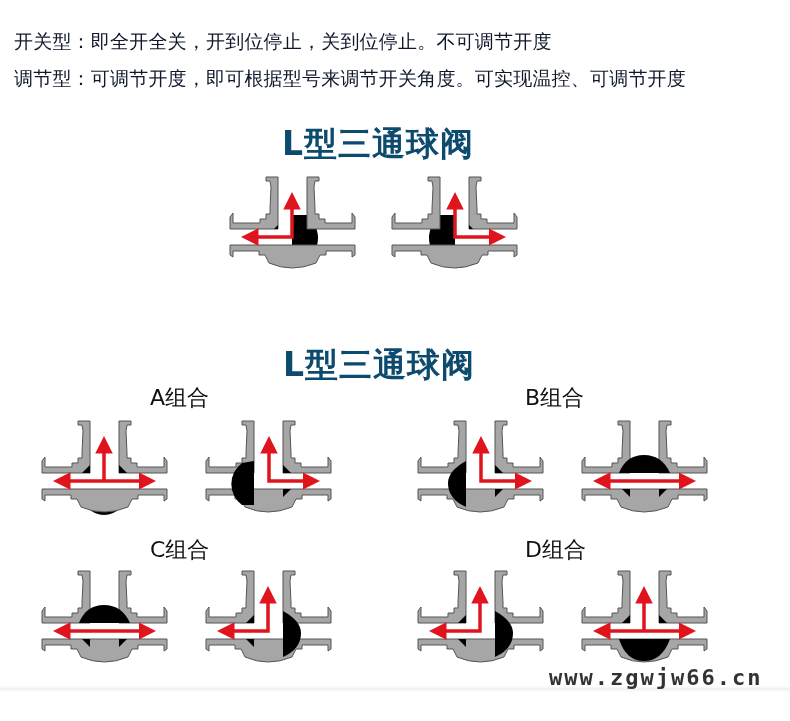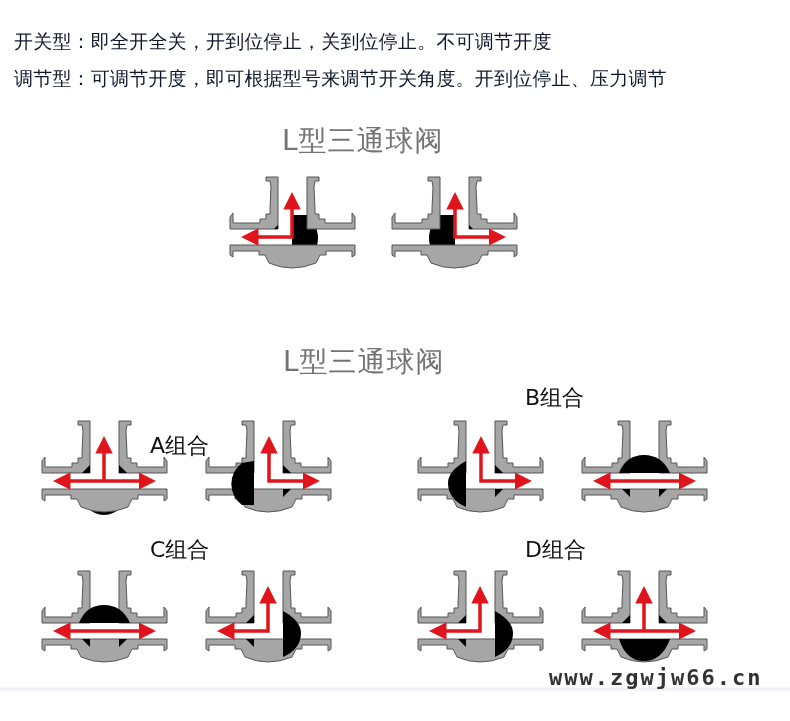--- a/index.html
+++ b/index.html
@@ -1,21 +1,21 @@
 <!DOCTYPE html>
 <html><head>
 <meta charset="utf-8">
 <style>
   html, body { margin: 0; padding: 0; background: #ffffff; }
   body { width: 790px; height: 721px; position: relative; overflow: hidden;
          font-family: "DejaVu Sans", "Liberation Sans", sans-serif; color: #1a1a1a; }
   .line { position: absolute; left: 14px; font-size: 19px; letter-spacing: 0.2px; white-space: nowrap; color: #0f172a; }
   .line1 { top: 29px; }
   .line2 { top: 66px; }
-  .title { position: absolute; font-size: 28px; white-space: nowrap; color: #737373; letter-spacing: 1px; }
+  .title { position: absolute; font-size: 33px; white-space: nowrap; color: #0c4a6e; letter-spacing: 1px; font-weight: bold; }
   .sub { position: absolute; font-size: 22px; white-space: nowrap; color: #111; }
   .valve { position: absolute; width: 125px; height: 95px; }
   .valve svg { width: 125px; height: 95px; display: block; overflow: visible; }
   .watermark { position: absolute; left: 549px; top: 665px; font-family: "DejaVu Sans Mono", "Liberation Mono", monospace;
                font-size: 22px; font-weight: bold; color: #333; letter-spacing: 2px; white-space: nowrap; text-align: center; }
   .fade { position: absolute; left: 0; top: 686px; width: 790px; height: 6px;
           background: linear-gradient(to bottom, rgba(235,235,240,0), rgba(230,230,238,0.6), rgba(235,235,240,0)); }
 </style>
 </head>
 <body>
@@ -26,21 +26,21 @@
     <path id="wall-tl" d="M0,40 L3,36 L3,46 L30,46 L30,42 L36,42 L36,37 L40,37 L40,32 L41,10 L40,4 L36,4 L36,0 L48,0 L48,52 L0,52 Z"></path>
     <path id="wall-tr" d="M125,40 L122,36 L122,46 L95,46 L95,42 L89,42 L89,37 L85,37 L85,32 L84,10 L85,4 L89,4 L89,0 L77,0 L77,52 L125,52 Z"></path>
     <path id="wall-bot" d="M0,68 L125,68 L125,78 L122,80 L122,74 L96,74 L96,78 L90,78 L86,86 Q62,96 39,86 L35,78 L29,78 L29,74 L3,74 L3,80 L0,78 Z"></path>
     <marker id="ah" viewBox="0 0 10 10" refX="6" refY="5" markerWidth="5" markerHeight="5" orient="auto-start-reverse">
       <path d="M0,0 L10,5 L0,10 Z" fill="#e0141c"></path>
     </marker>
   </defs>
 </svg>
 
 <div class="line line1">开关型：即全开全关，开到位停止，关到位停止。不可调节开度</div>
-<div class="line line2">调节型：可调节开度，即可根据型号来调节开关角度。开到位停止、压力调节</div>
+<div class="line line2">调节型：可调节开度，即可根据型号来调节开关角度。可实现温控、可调节开度</div>
 
 <div class="title" style="left:282px; top:122px;">L型三通球阀</div>
 
 <div class="valve" style="left:230px; top:177px;">
   <svg viewBox="0 0 125 95">
     <g>
       <path d="M48,46 L48,52 L44,52 A26,26 0 0 1 48,46 Z" fill="#000"></path>
       <path d="M77,38 A26,26 0 0 1 40,84 L77,84 L77,68 L62,68 L62,38 Z" fill="#000" transform="translate(0,0)"></path>
     </g>
     <use href="#wall-tl" fill="#a6a6a6" stroke="#555" stroke-width="1"></use>
@@ -57,21 +57,21 @@
     <use href="#wall-tl" fill="#a6a6a6" stroke="#555" stroke-width="1"></use>
     <use href="#wall-tr" fill="#a6a6a6" stroke="#555" stroke-width="1"></use>
     <use href="#wall-bot" fill="#a6a6a6" stroke="#555" stroke-width="1"></use>
     <path d="M77,48 A26,26 0 0 1 81,52 L77,52 Z" fill="#000"></path>
     <path d="M63,22 L63,60 L107,60" fill="none" stroke="#e0141c" stroke-width="3.5" marker-start="url(#ah)" marker-end="url(#ah)"></path>
   </svg>
 </div>
 
 <div class="title" style="left:283px; top:343px;">L型三通球阀</div>
 
-<div class="sub" style="left:150px; top:383px;margin-top:48px;">A组合</div>
+<div class="sub" style="left:150px; top:383px;">A组合</div>
 <div class="sub" style="left:525px; top:383px;">B组合</div>
 <div class="sub" style="left:150px; top:535px;">C组合</div>
 <div class="sub" style="left:525px; top:535px;">D组合</div>
 
 <div class="valve" style="left:42px; top:421px;">
   <svg viewBox="0 0 125 95">
     <path d="M36,68 L89,68 Q80,94 62,94 Q44,94 36,68 Z" fill="#000"></path>
     <use href="#wall-tl" fill="#a6a6a6" stroke="#555" stroke-width="1"></use>
     <use href="#wall-tr" fill="#a6a6a6" stroke="#555" stroke-width="1"></use>
     <use href="#wall-bot" fill="#a6a6a6" stroke="#555" stroke-width="1"></use>

